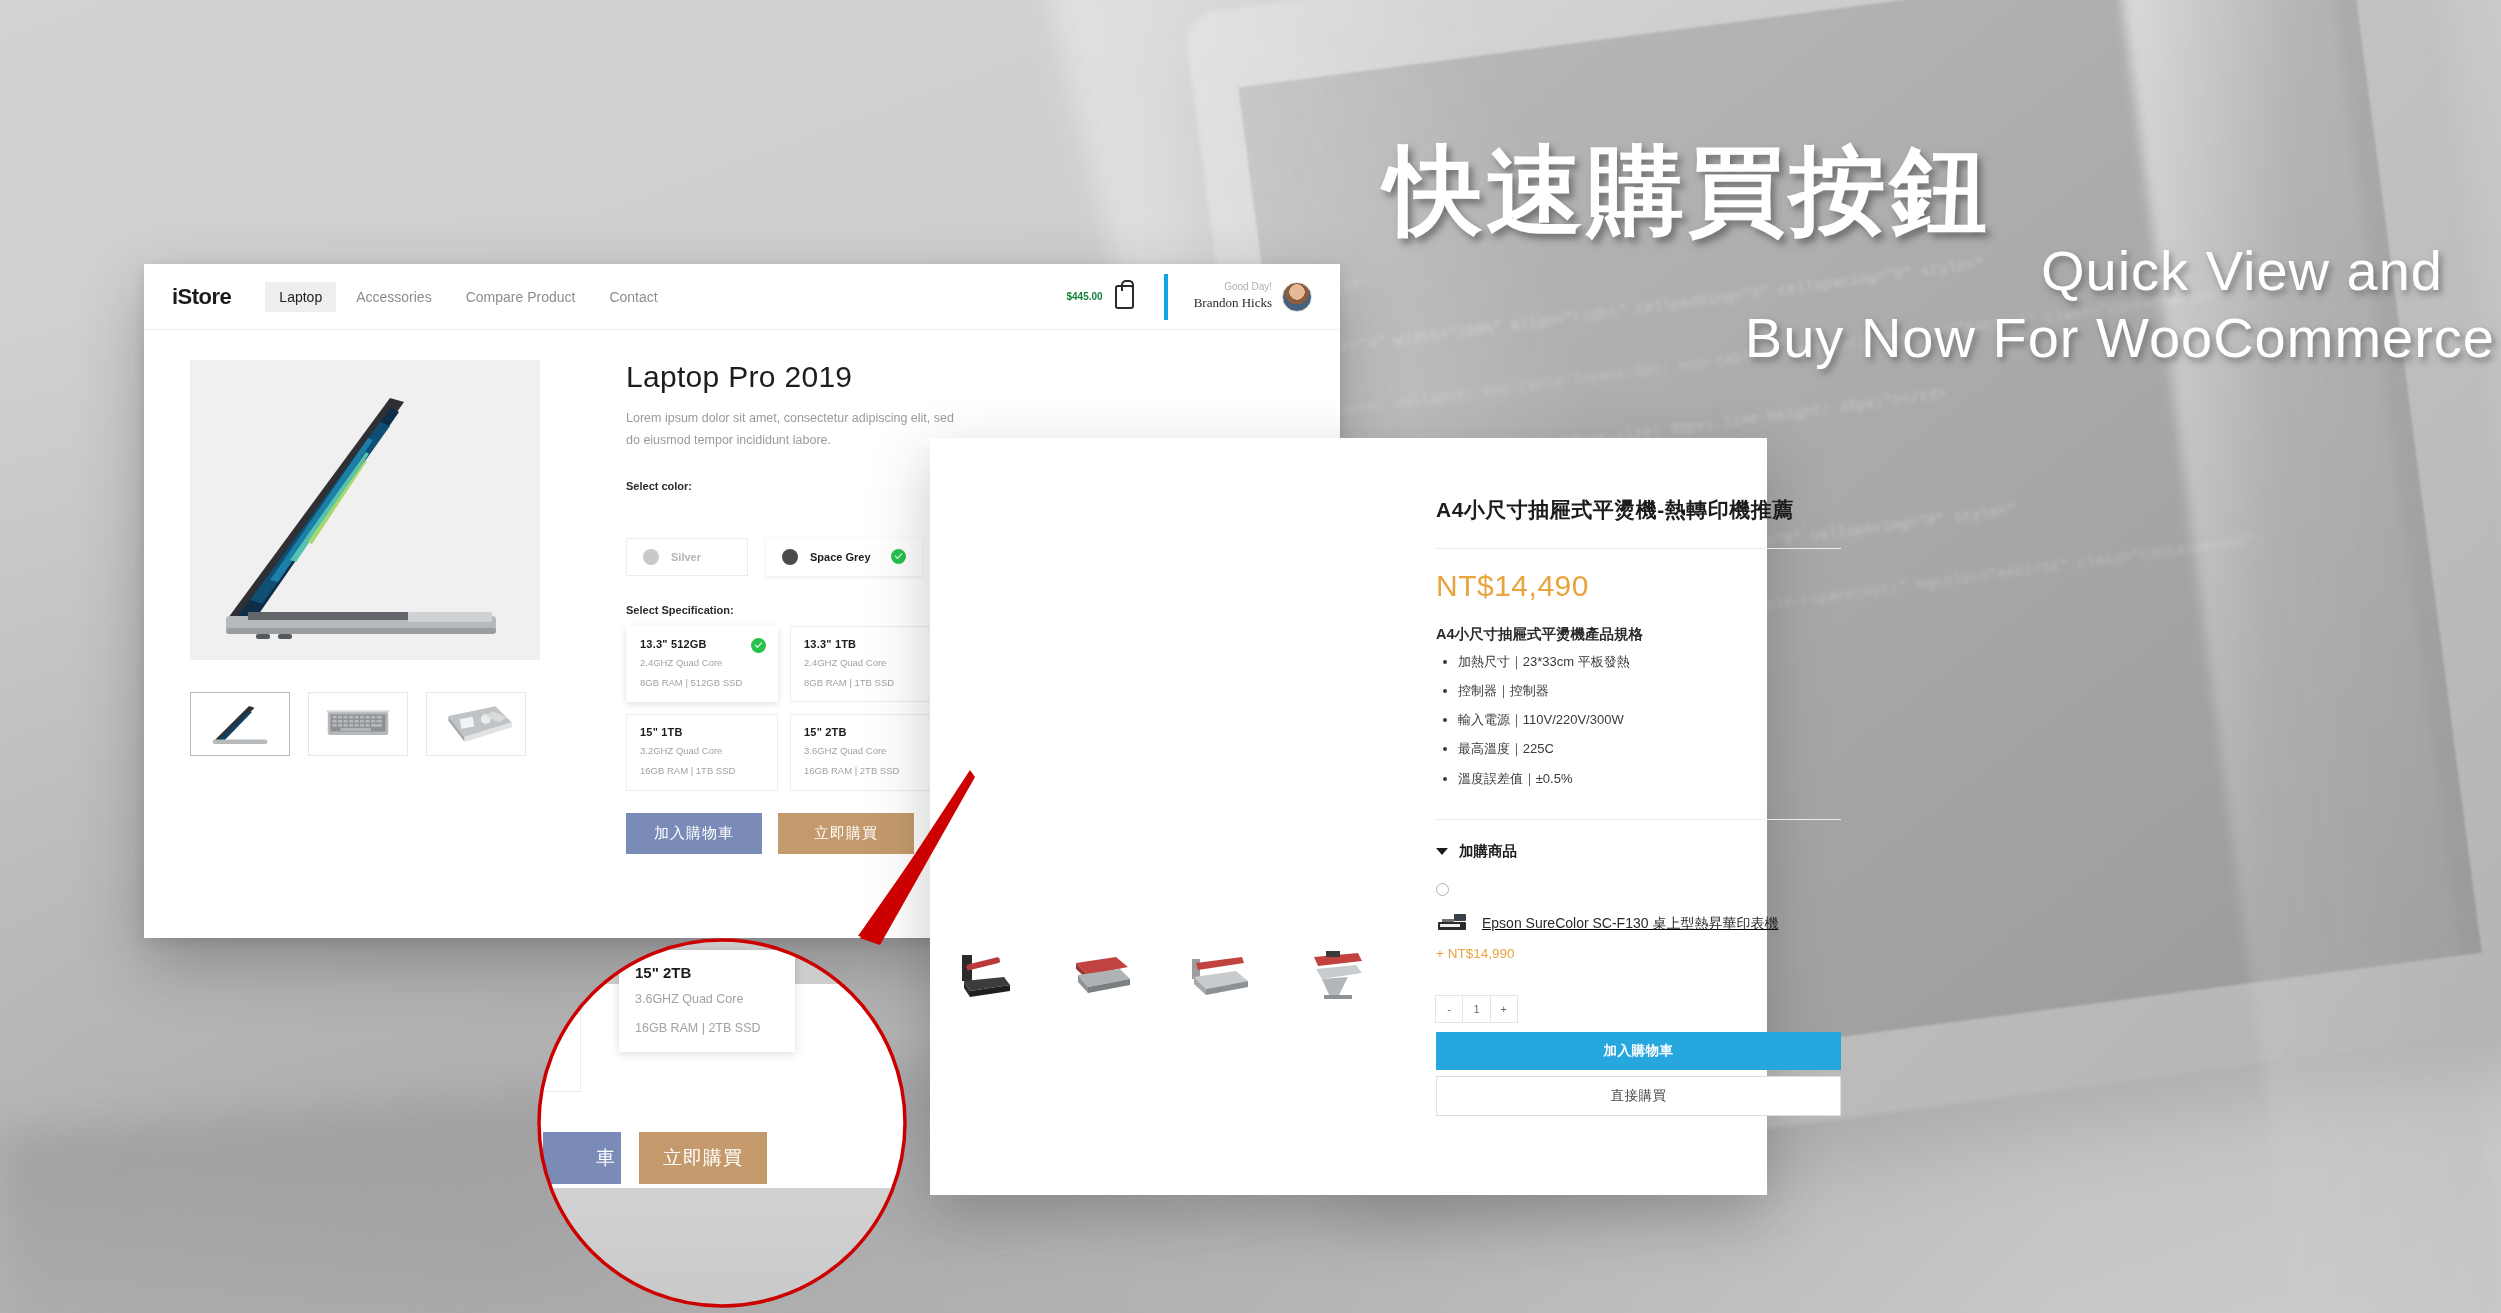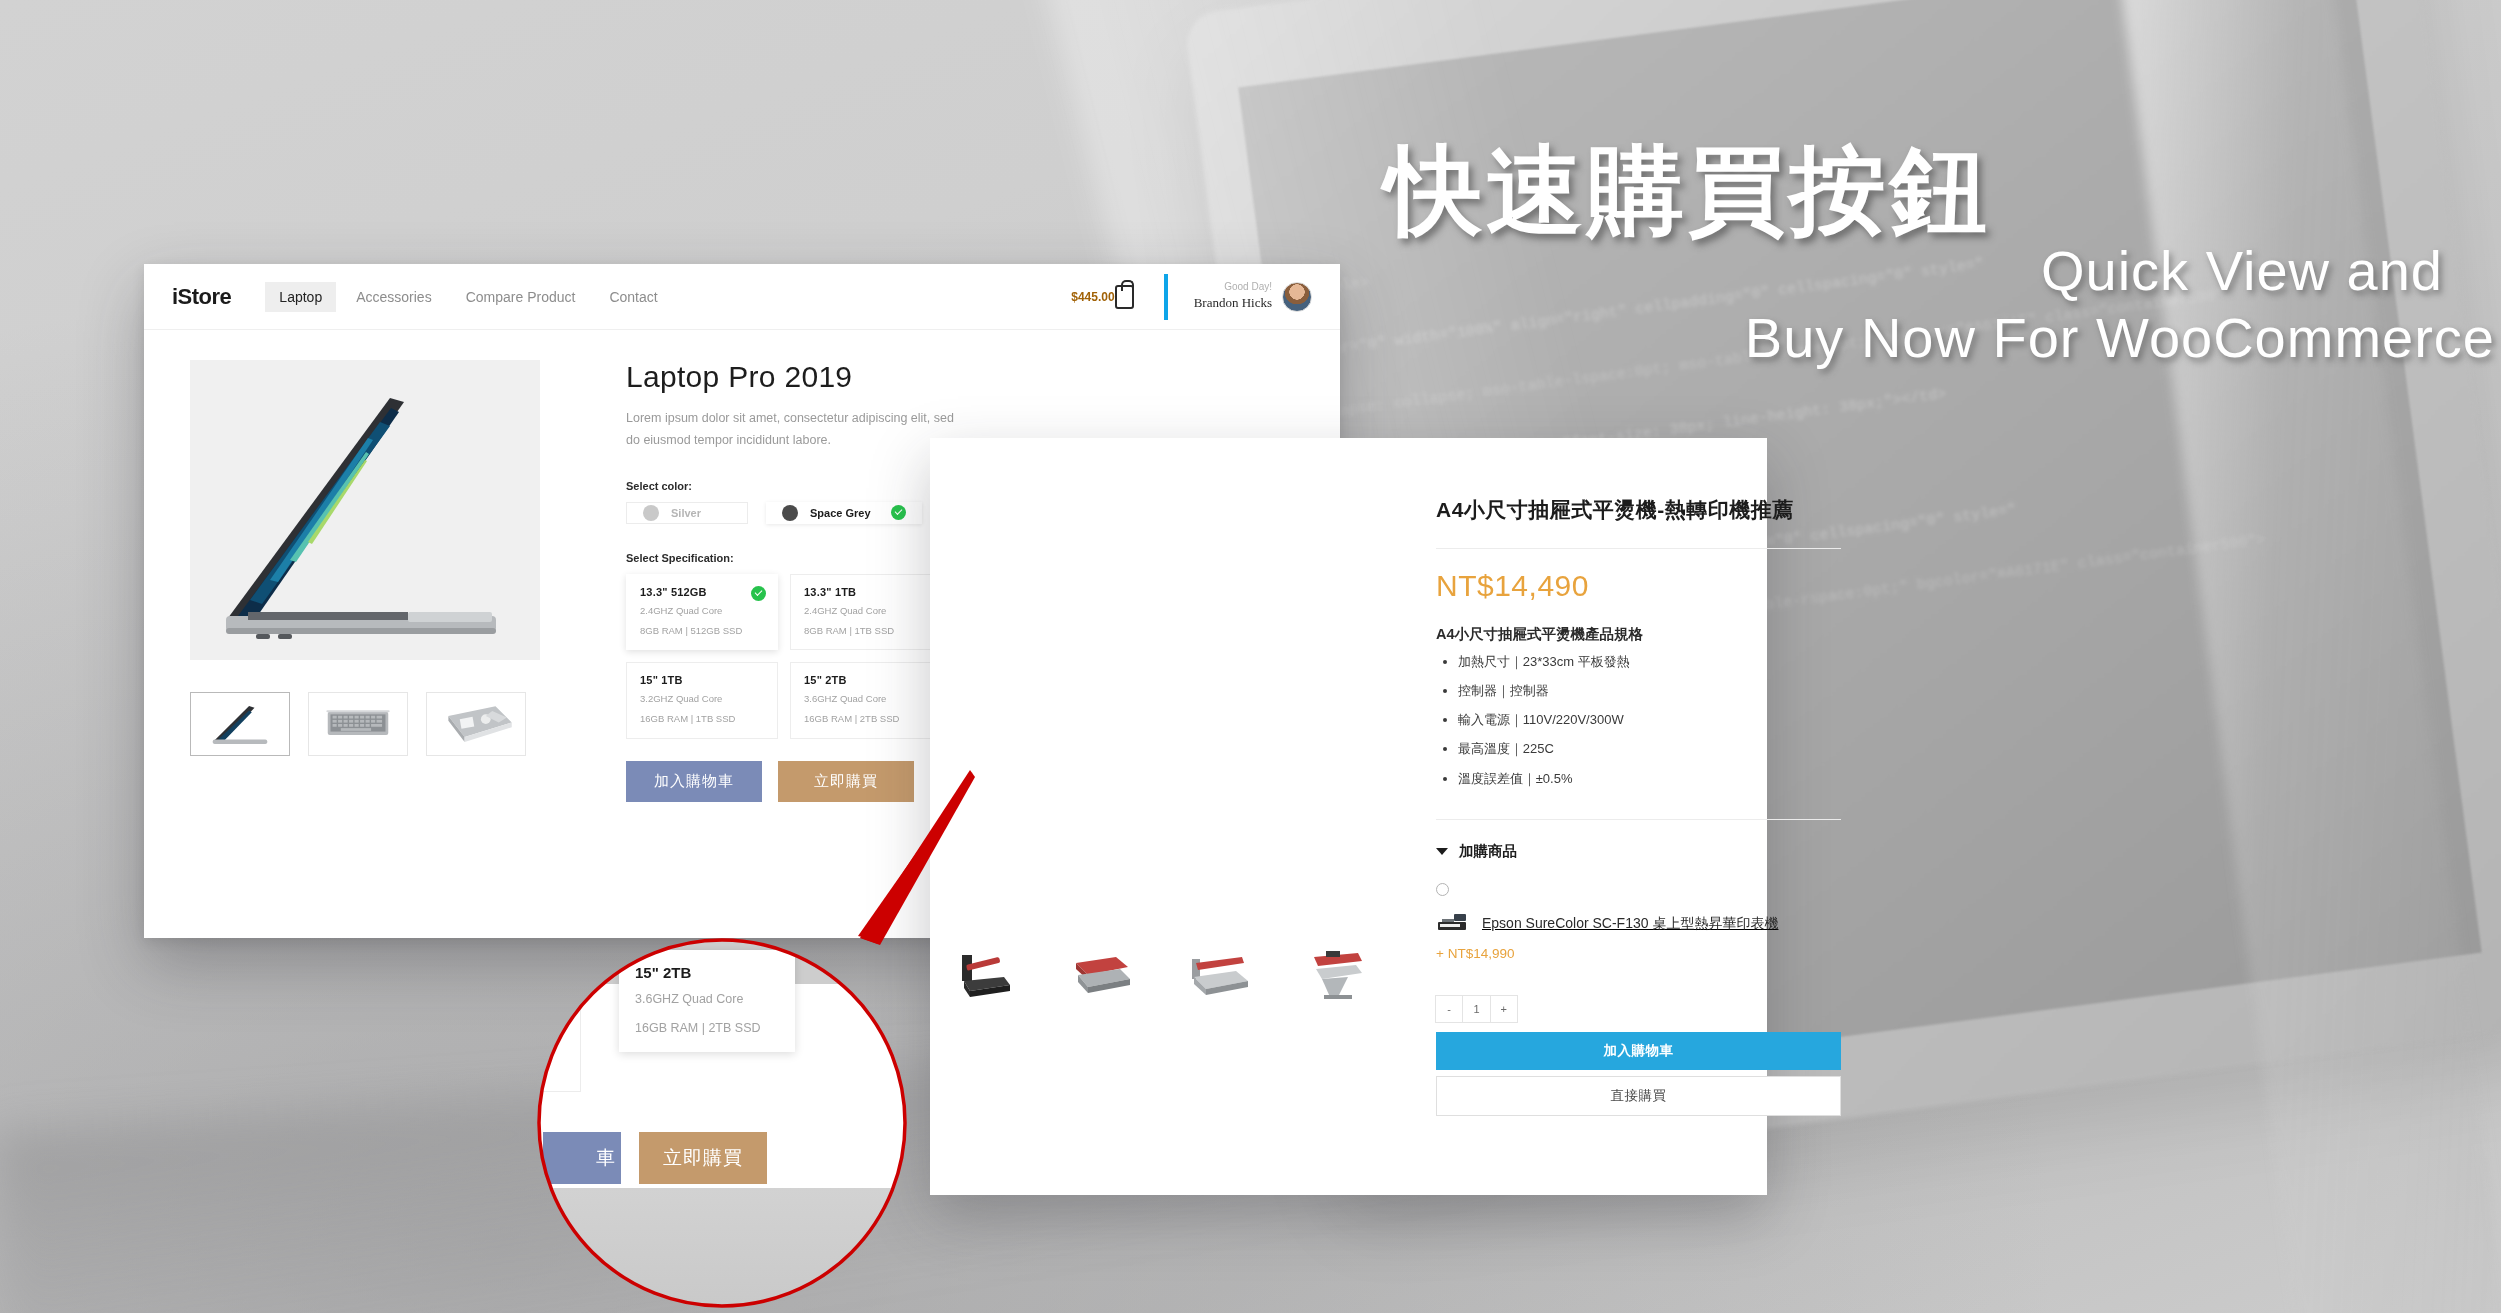--- a/index.html
+++ b/index.html
@@ -82,21 +82,21 @@
   }
   #browser .nav {
     height:66px; display:flex; align-items:center; padding:0 28px;
     border-bottom:1px solid #efefef;
   }
   .logo { font-size:22px; font-weight:bold; color:#1b1b1b; letter-spacing:-.5px; margin-right:34px; }
   .navlinks{ display:flex; align-items:center; gap:6px; }
   .navlink{ font-size:14px; color:#8d8d8d; padding:7px 14px; white-space:nowrap; }
   .navlink.active{ background:#eeeeee; color:#232323; }
   .nav-right{ margin-left:auto; display:flex; align-items:center; }
-  .cart-price{ font-size:12px; color:#a16207; font-weight:bold; margin-right:0; }
+  .cart-price{ font-size:10px; color:#15803d; font-weight:bold; margin-right:12px; }
   .bag {
     width:19px; height:24px; border:2px solid #2a2a2a; border-radius:3px; position:relative; margin-right:30px;
   }
   .bag::before{
     content:""; position:absolute; left:4px; top:-7px; width:9px; height:9px;
     border:2px solid #2a2a2a; border-bottom:none; border-radius:5px 5px 0 0;
   }
   .user{ display:flex; align-items:center; gap:10px; border-left:4px solid #0ea5e9; padding-left:26px; height:46px;}
   .user .txt{ text-align:right; }
   .user .hi{ font-size:10px; color:#b0b0b0; display:block; line-height:1.4;}
@@ -118,22 +118,22 @@
     display:flex;align-items:center;justify-content:center;position:relative;overflow:hidden;
   }
   .thumb.sel{ border:1px solid #b9b9b9; }
 
   .info{ padding-left:16px; width:560px; }
   .ptitle{ font-size:30px; color:#1d1d1d; font-weight:400; letter-spacing:.3px; }
   .pdesc{ font-size:12.5px; color:#9a9a9a; line-height:1.75; margin-top:14px; width:330px; }
   .lbl{ font-size:11px; font-weight:bold; color:#2b2b2b; margin-top:28px; margin-bottom:10px; }
   .colors{ display:flex; gap:18px; }
   .colorcard{
-    display:flex;align-items:center;gap:12px;padding:2px 16px;background:#fff;
-    box-shadow:0 1px 4px rgba(0,0,0,.09); min-width:122px;
+    display:flex;align-items:center;gap:12px;padding:10px 16px;background:#fff;
+    box-shadow:0 1px 4px rgba(0,0,0,.09); min-width:122px;margin-top:36px;
   }
   .colorcard.plain{ box-shadow:none; border:1px solid #ececec; }
   .dot{ width:16px;height:16px;border-radius:50%; }
   .cname{ font-size:11px; font-weight:bold; }
   .check{
     width:15px;height:15px;border-radius:50%;background:#27c24c;margin-left:8px;position:relative;
   }
   .check::after{
     content:"";position:absolute;left:4px;top:4px;width:6px;height:3px;
     border-left:1.6px solid #fff;border-bottom:1.6px solid #fff;transform:rotate(-45deg);

